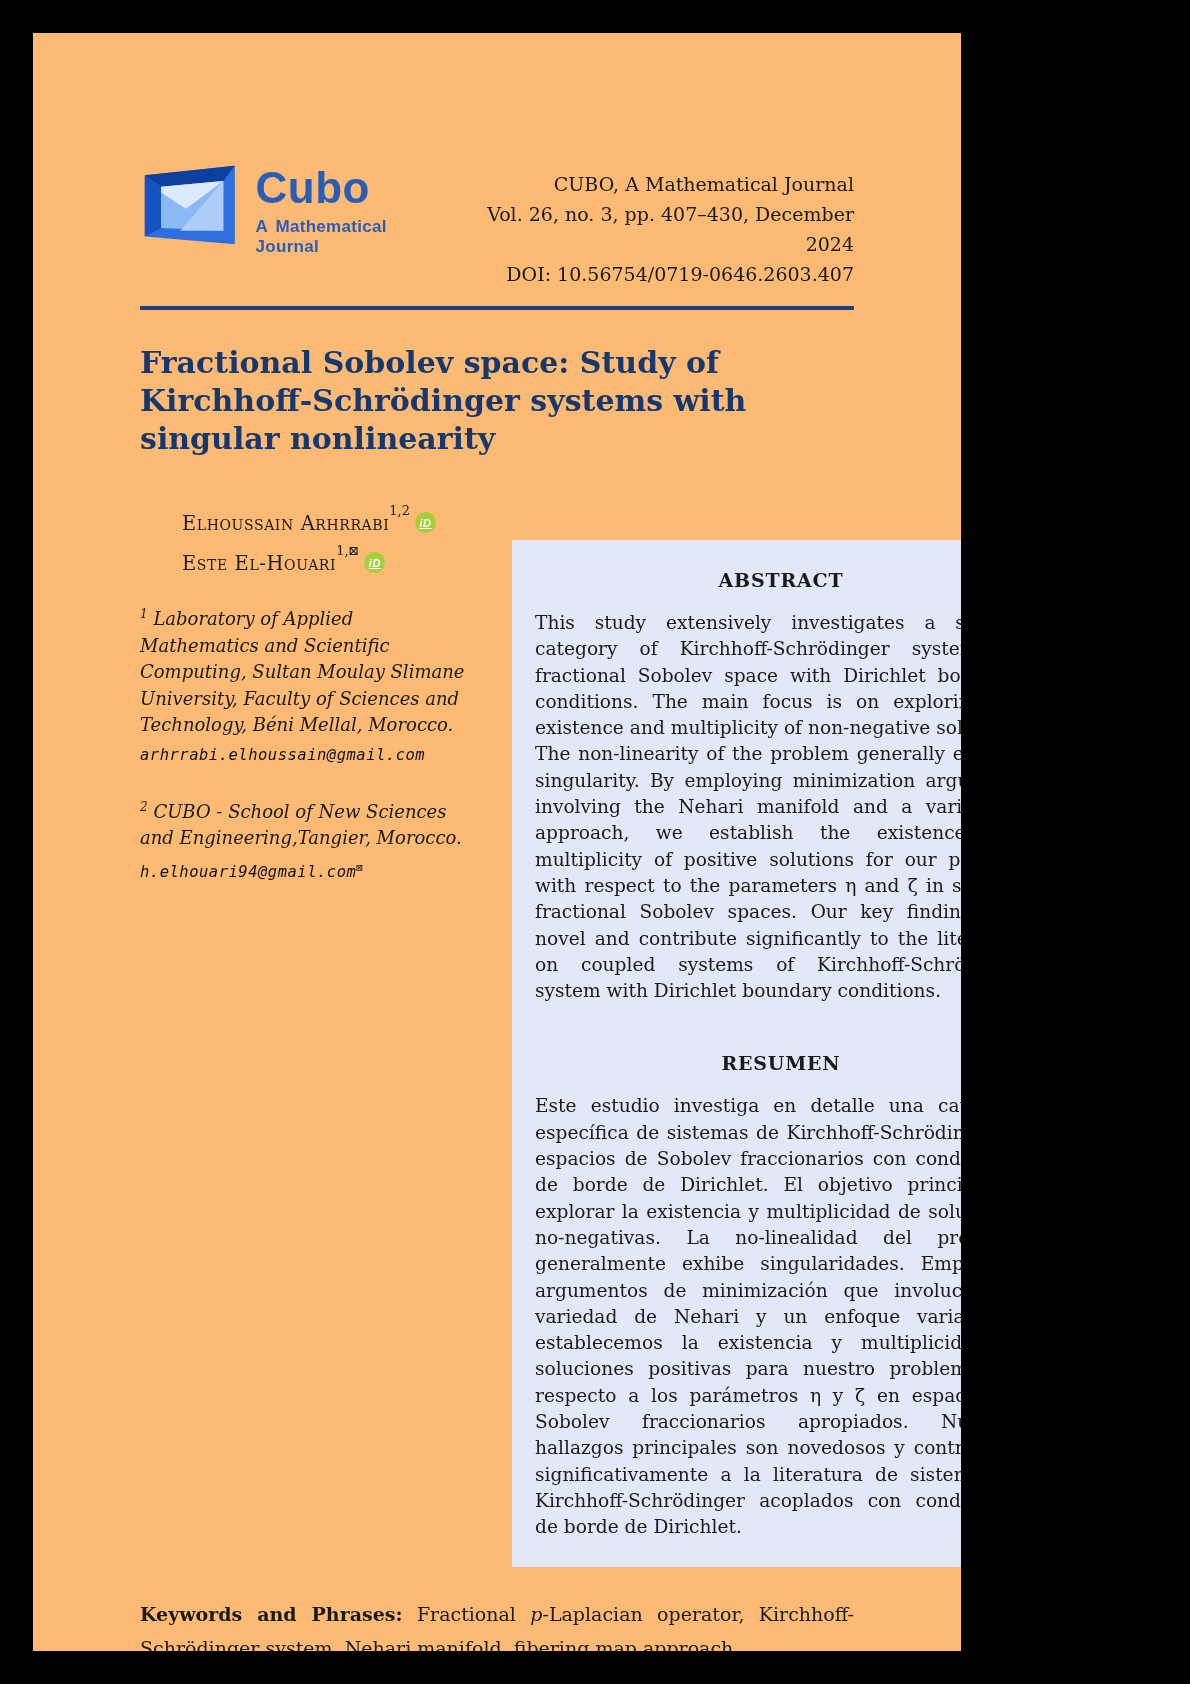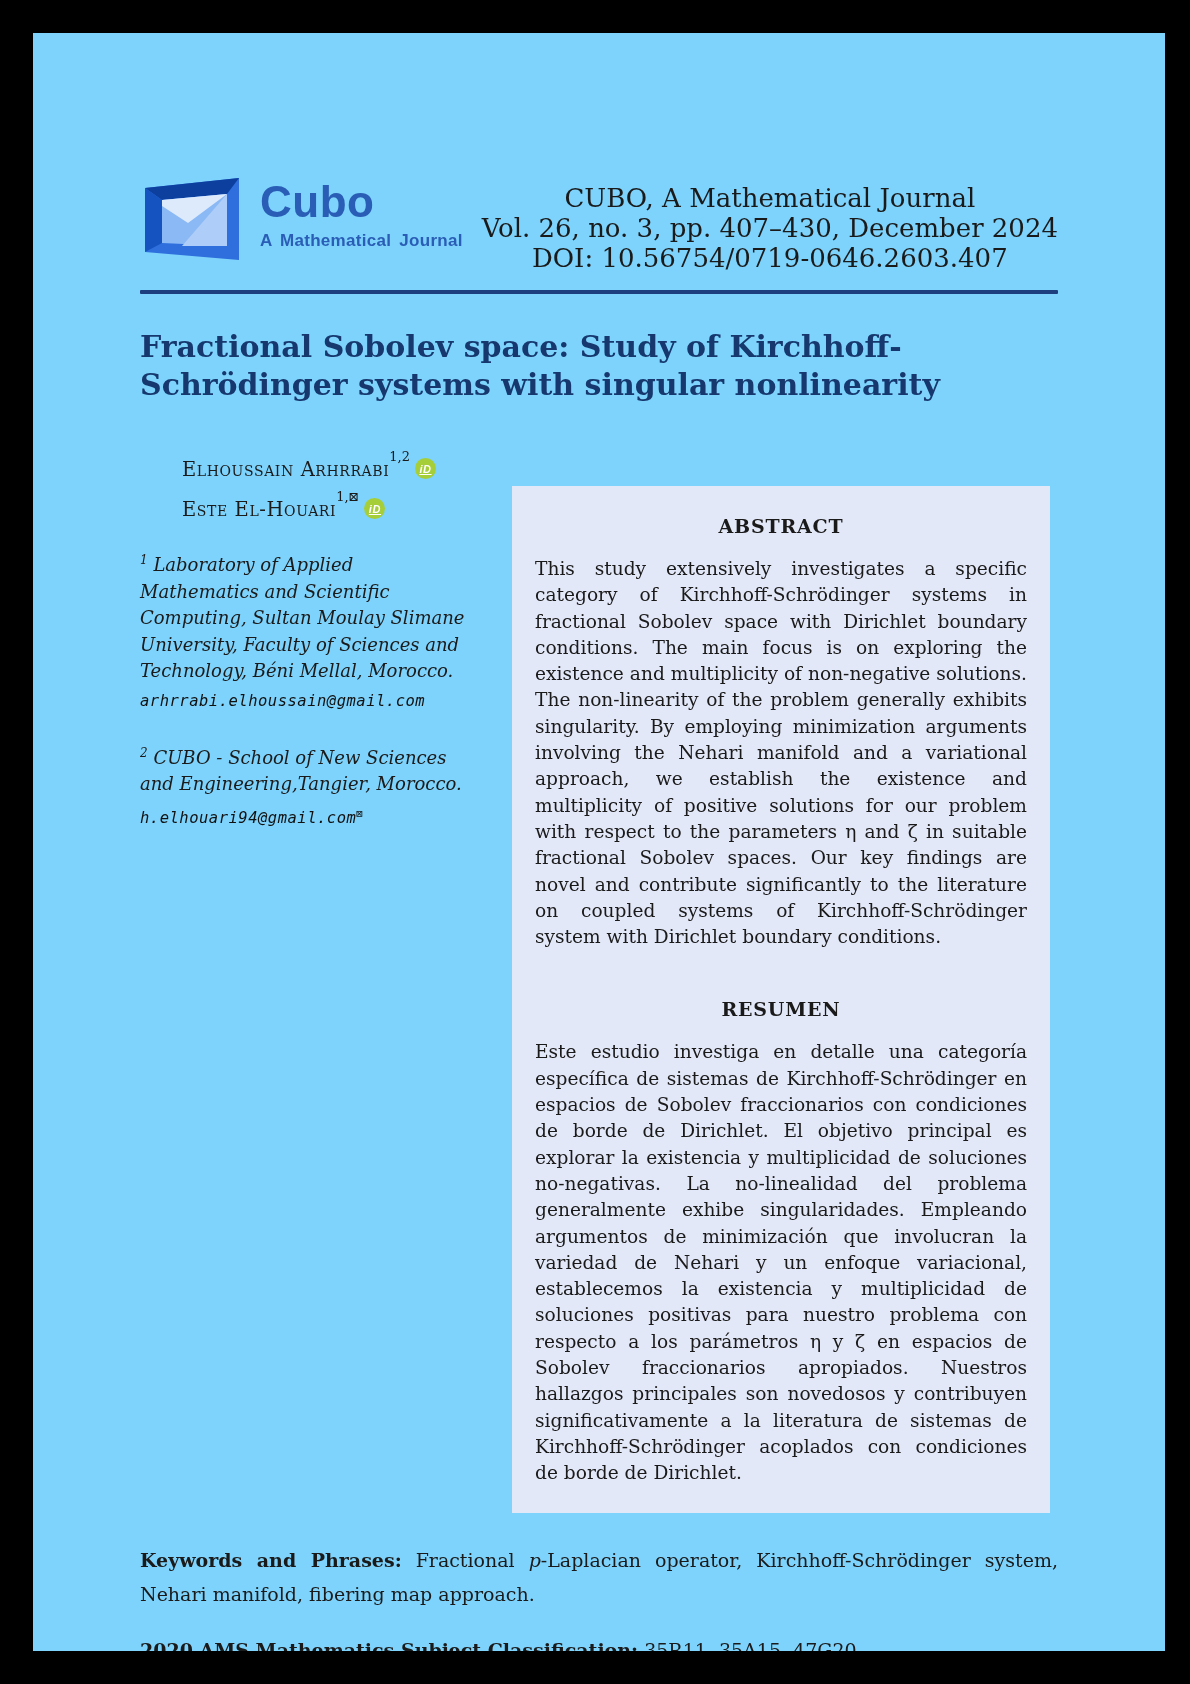--- a/index.html
+++ b/index.html
@@ -1,29 +1,29 @@
 <!DOCTYPE html>
 <html><head>
 <meta charset="utf-8">
 <style>
   html,body{margin:0;padding:0;}
   body{width:1190px;height:1684px;background:#000;position:relative;
        font-family:"DejaVu Serif", serif;color:#1a1a1a;}
-  .sheet{position:absolute;left:33px;top:33px;width:1132px;height:1618px;
-         background:#7dd3fc;box-sizing:border-box;padding:14px 107px;overflow:hidden;}
+  .sheet{position:absolute;left:33px;top:33px;width:928px;height:1618px;
+         background:#fdba74;box-sizing:border-box;padding:0 107px;overflow:hidden;}
 
   
   .header{margin-top:126px;display:flex;justify-content:space-between;align-items:flex-start;}
   .logo{display:flex;gap:14px;align-items:flex-start;}
   .logo-text{padding-top:7px;}
   .logo-name{font-family:"Liberation Sans",sans-serif;font-weight:bold;font-size:44px;
              line-height:1;color:#2a5db5;letter-spacing:0.5px;}
   .logo-tagline{font-family:"Liberation Sans",sans-serif;font-weight:bold;font-size:17px;
                 color:#2a5db5;margin-top:7px;letter-spacing:0.3px;word-spacing:3px;}
-  .journal-info{text-align:center;font-size:26px;line-height:30px;padding-top:10px;}
+  .journal-info{text-align:right;font-size:19px;line-height:30px;padding-top:10px;}
   .rule-navy{height:4px;background:#1e3f7d;margin-top:17px;border-radius:1px;}
 
   
   .title{margin:34px 0 0 0;font-size:30px;line-height:38px;font-weight:bold;color:#16386e;}
 
   
   .columns{display:flex;margin-top:54px;align-items:flex-start;}
   .left-col{width:334px;flex:none;}
   .author-row{display:flex;align-items:flex-start;margin-bottom:17px;
               font-size:19.5px;font-variant:small-caps;letter-spacing:0.6px;margin-left:42px;}

